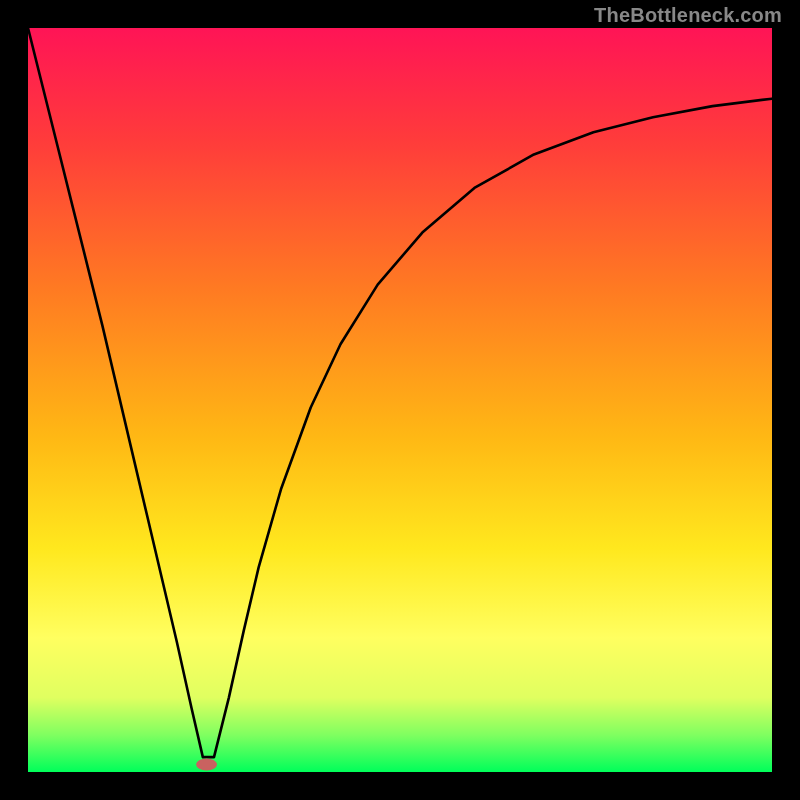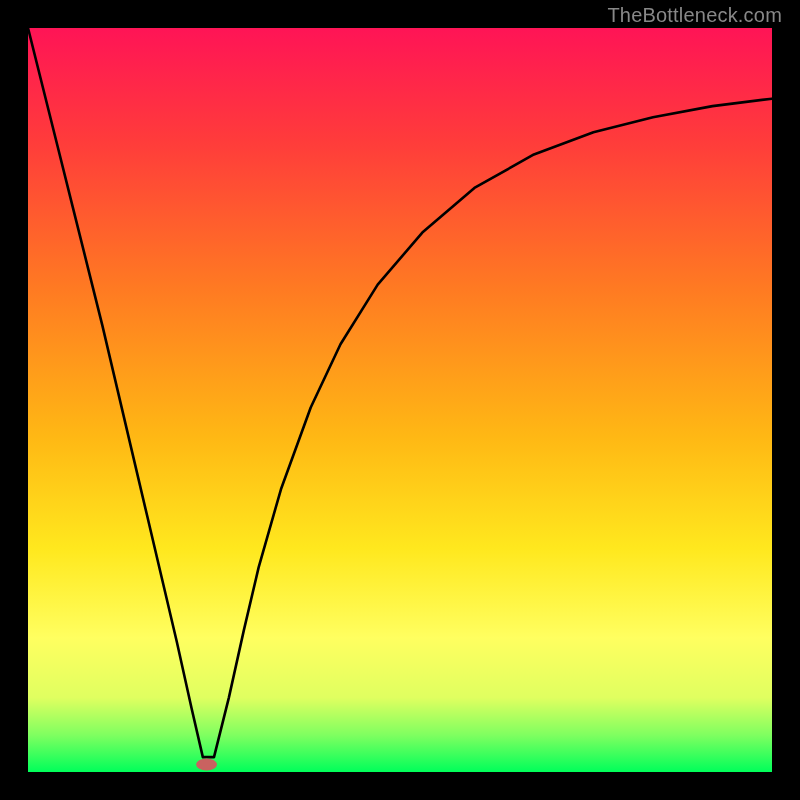--- a/index.html
+++ b/index.html
@@ -38,21 +38,21 @@
     left: 0;
     width: 100%;
     height: 100%;
   }
   .watermark {
     position: absolute;
     top: 4px;
     right: 18px;
     color: #888;
     font-size: 20px;
-    font-weight: 400;
+    font-weight: 700;
     letter-spacing: 0.2px;
   }
   .marker {
     fill: #c96260;
   }
 </style>
 </head>
 <body>
 
 <div class="frame">

